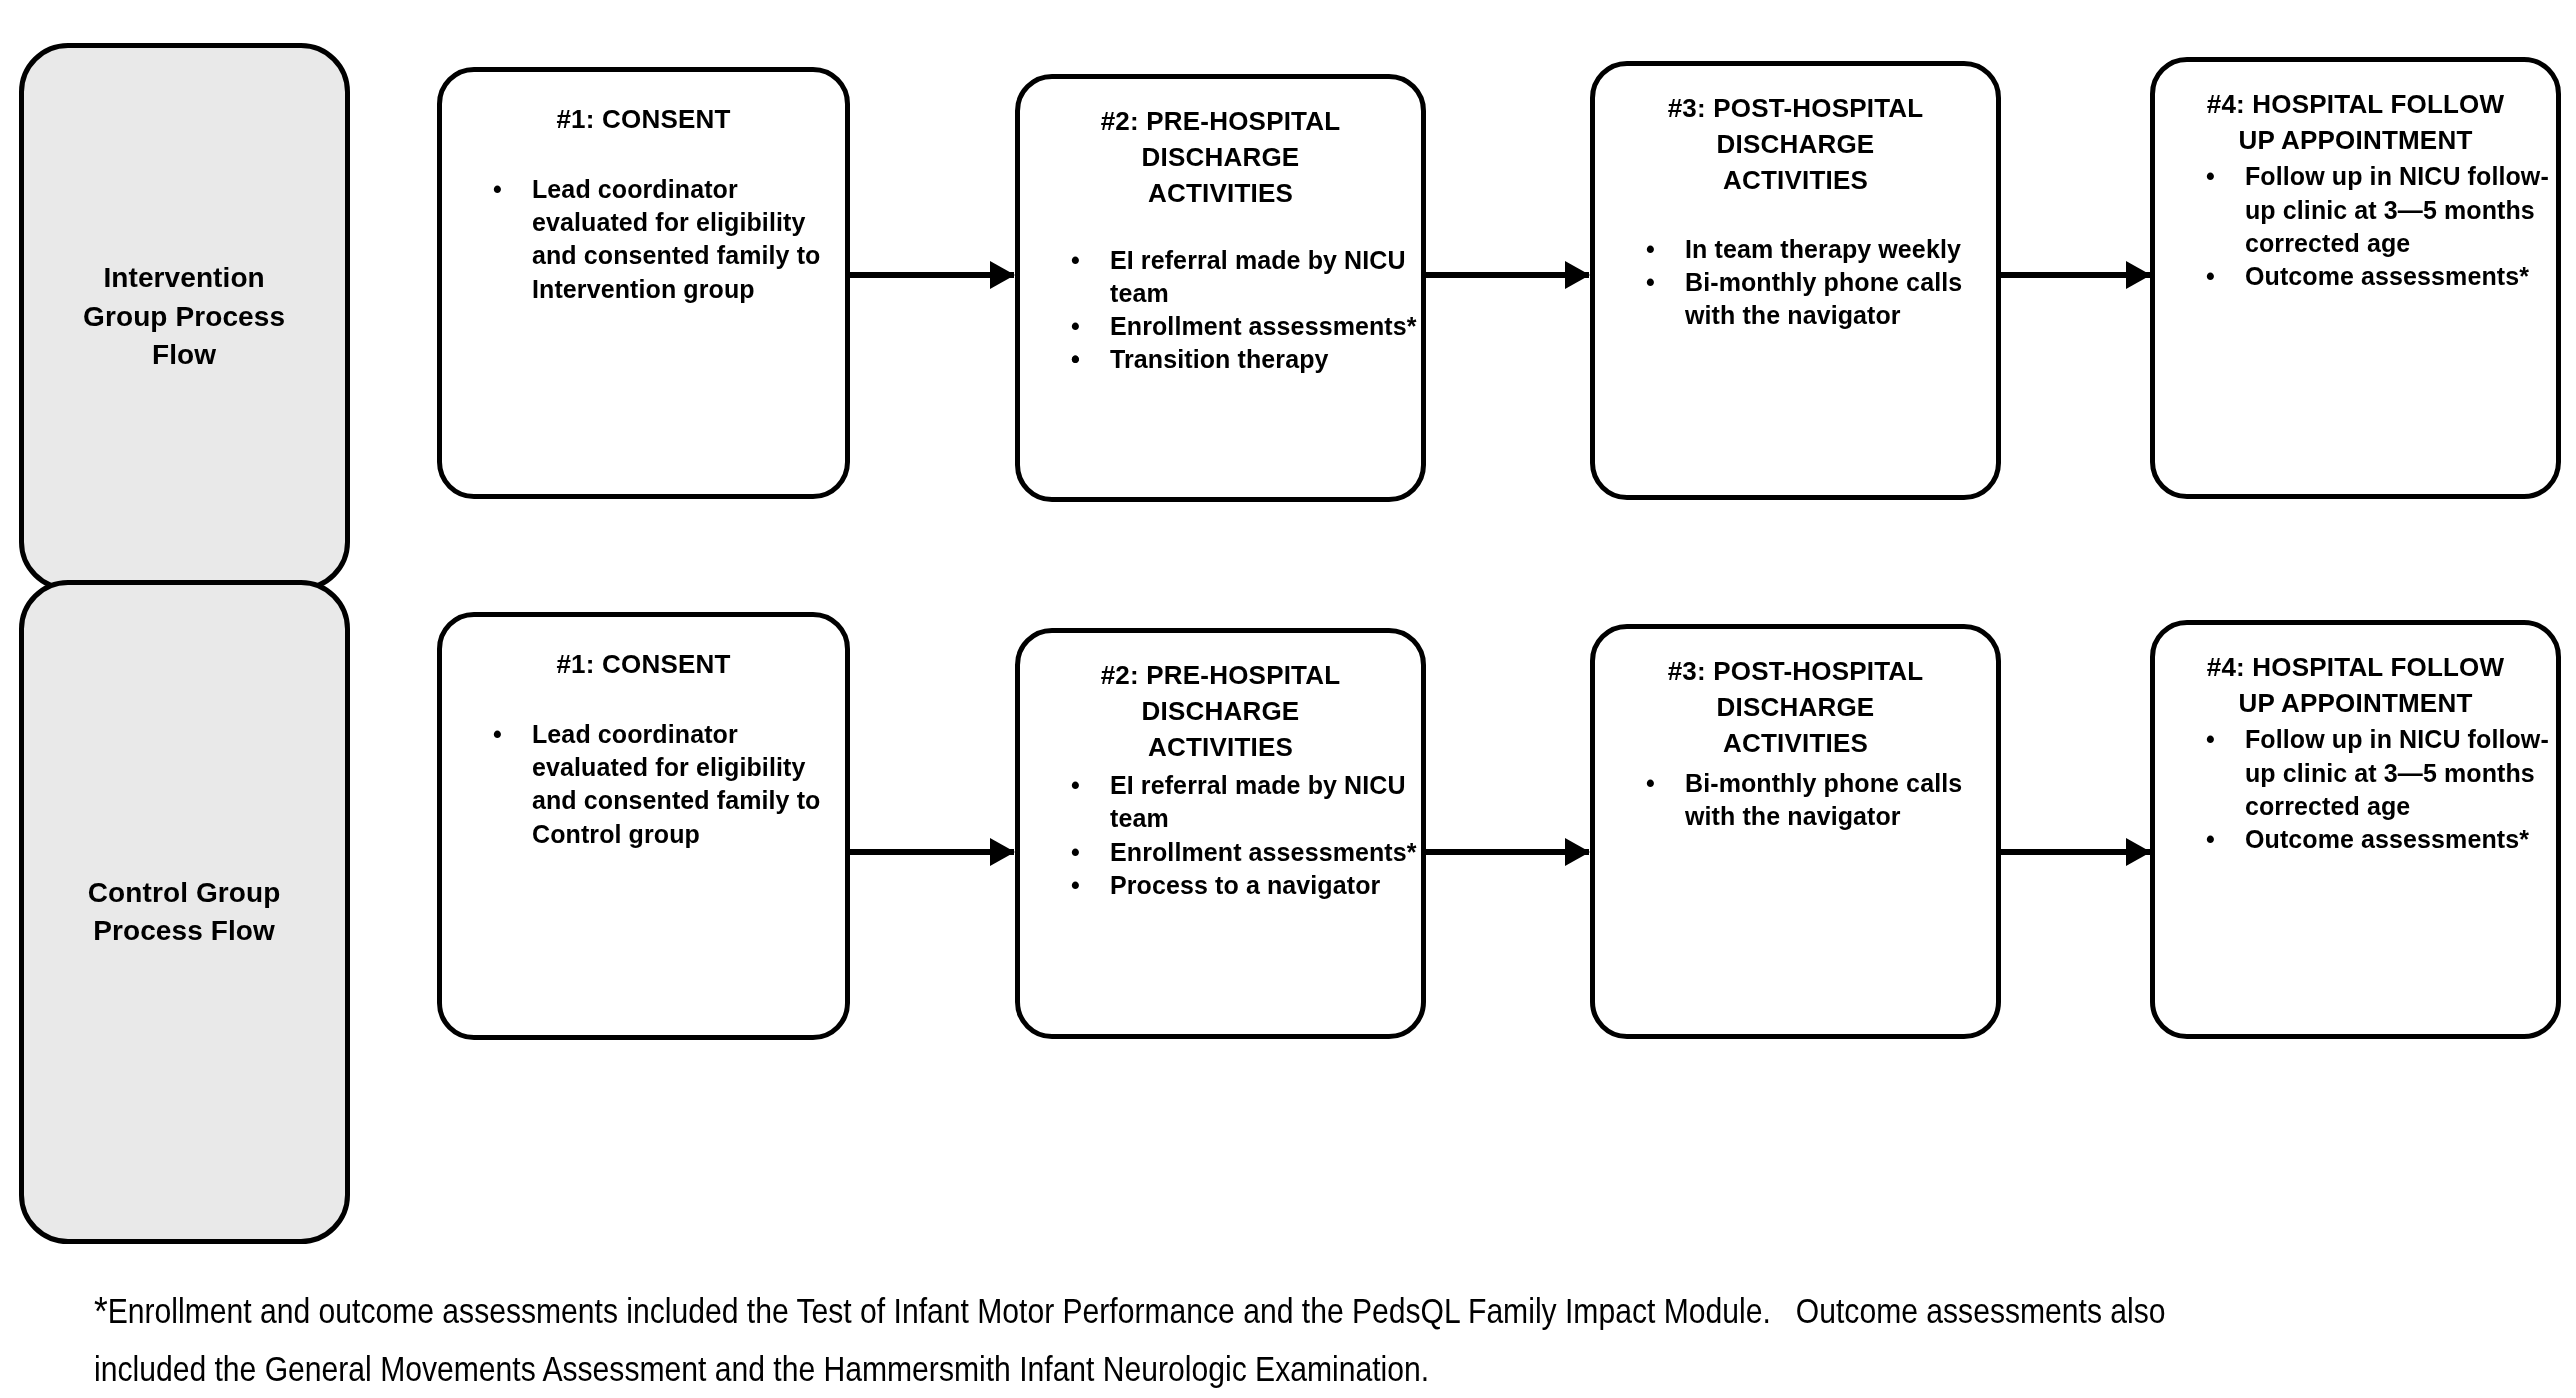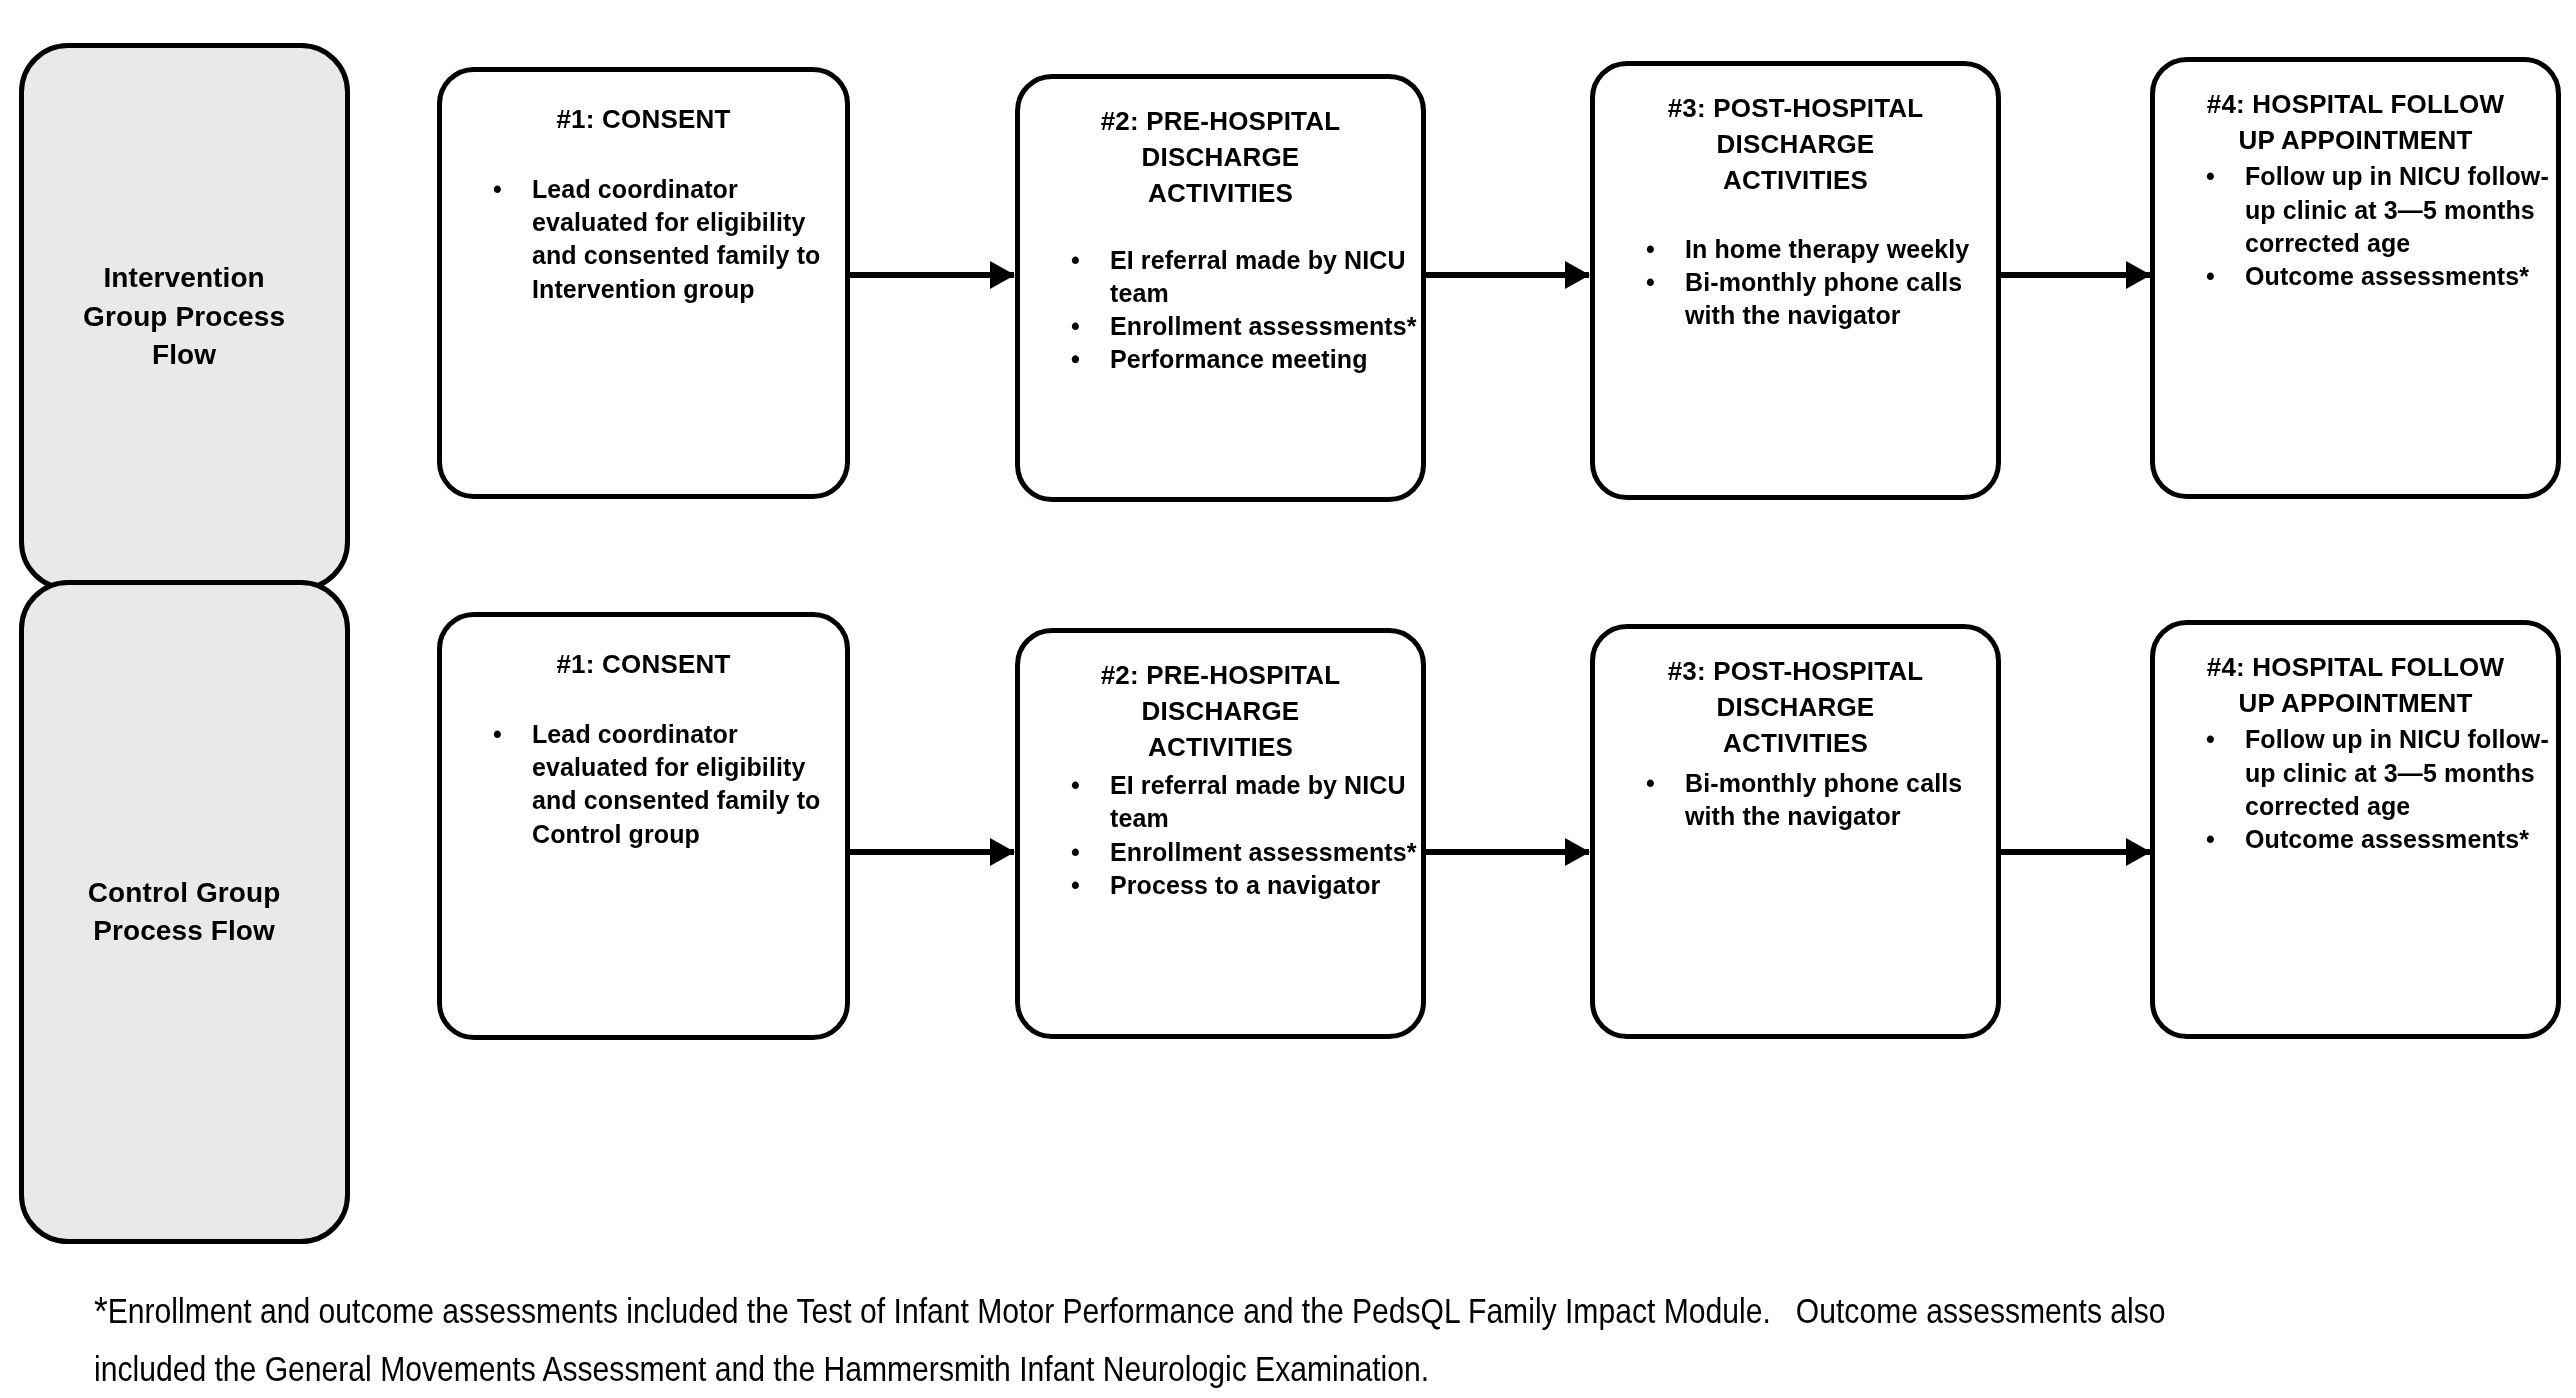--- a/index.html
+++ b/index.html
@@ -147,34 +147,34 @@
 
   <div class="step-box" style="left:1015px; top:74px; width:411px; height:428px;">
     <div class="step-inner" style="top:25px;">
       <div class="step-title">#2: PRE-HOSPITAL
 DISCHARGE
 ACTIVITIES</div>
       <ul class="bullets" style="margin-top:32px;">
         <li><span class="dot">•</span><span>EI referral made by NICU team</span></li>
         <li><span class="dot">•</span><span>Enrollment assessments*</span></li>
         <li><span class="dot">•</span></li>
-        <li><span class="dot">•</span><span>Performance meeting</span></li>
+        <li><span class="dot">•</span><span>Transition therapy</span></li>
       </ul>
     </div>
   </div>
 
   <div class="arrow" style="left:1425px; top:272px; width:164px;"></div>
 
   <div class="step-box" style="left:1590px; top:61px; width:411px; height:439px;">
     <div class="step-inner" style="top:25px;">
       <div class="step-title">#3: POST-HOSPITAL
 DISCHARGE
 ACTIVITIES</div>
       <ul class="bullets" style="margin-top:34px;">
-        <li><span class="dot">•</span><span>In home therapy weekly</span></li>
+        <li><span class="dot">•</span><span>In team therapy weekly</span></li>
         <li><span class="dot">•</span><span>Bi-monthly phone calls with the navigator</span></li>
       </ul>
     </div>
   </div>
 
   <div class="arrow" style="left:2001px; top:272px; width:149px;"></div>
 
   <div class="step-box" style="left:2150px; top:57px; width:411px; height:442px;">
     <div class="step-inner" style="top:25px;">
       <div class="step-title">#4: HOSPITAL FOLLOW

